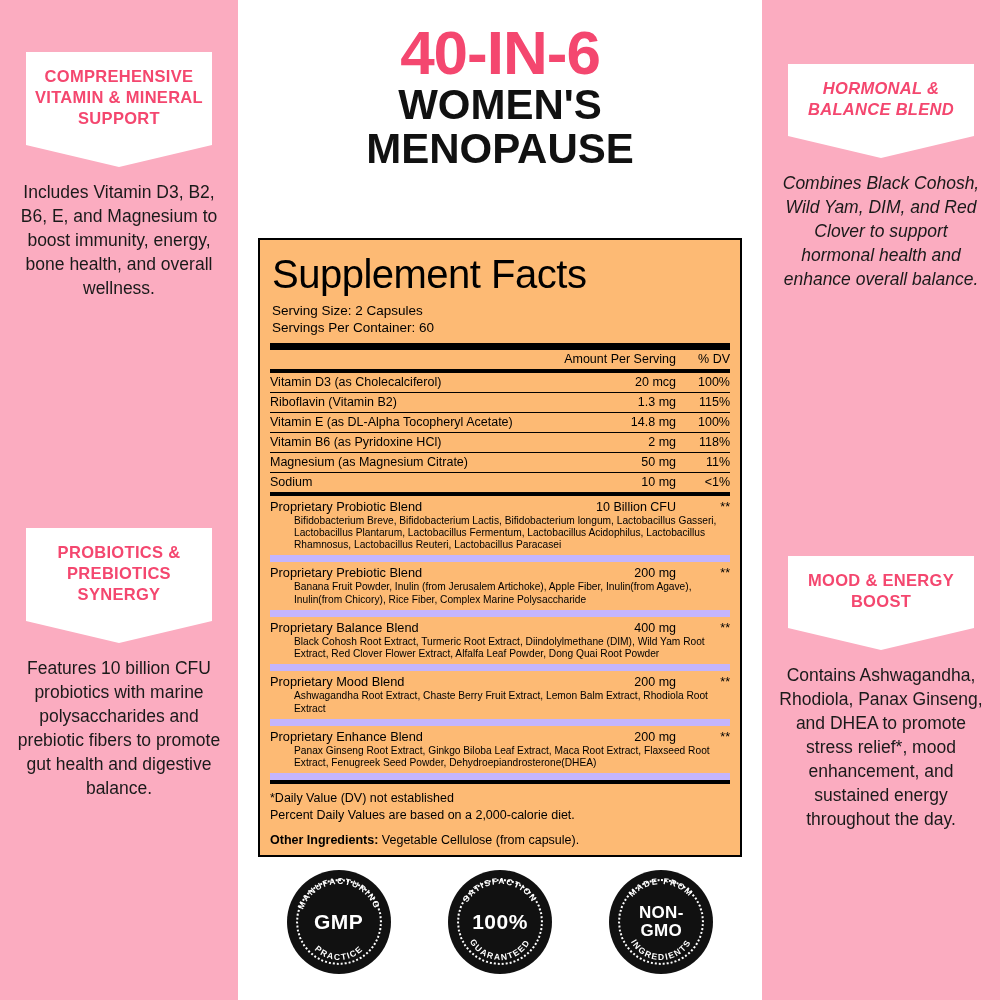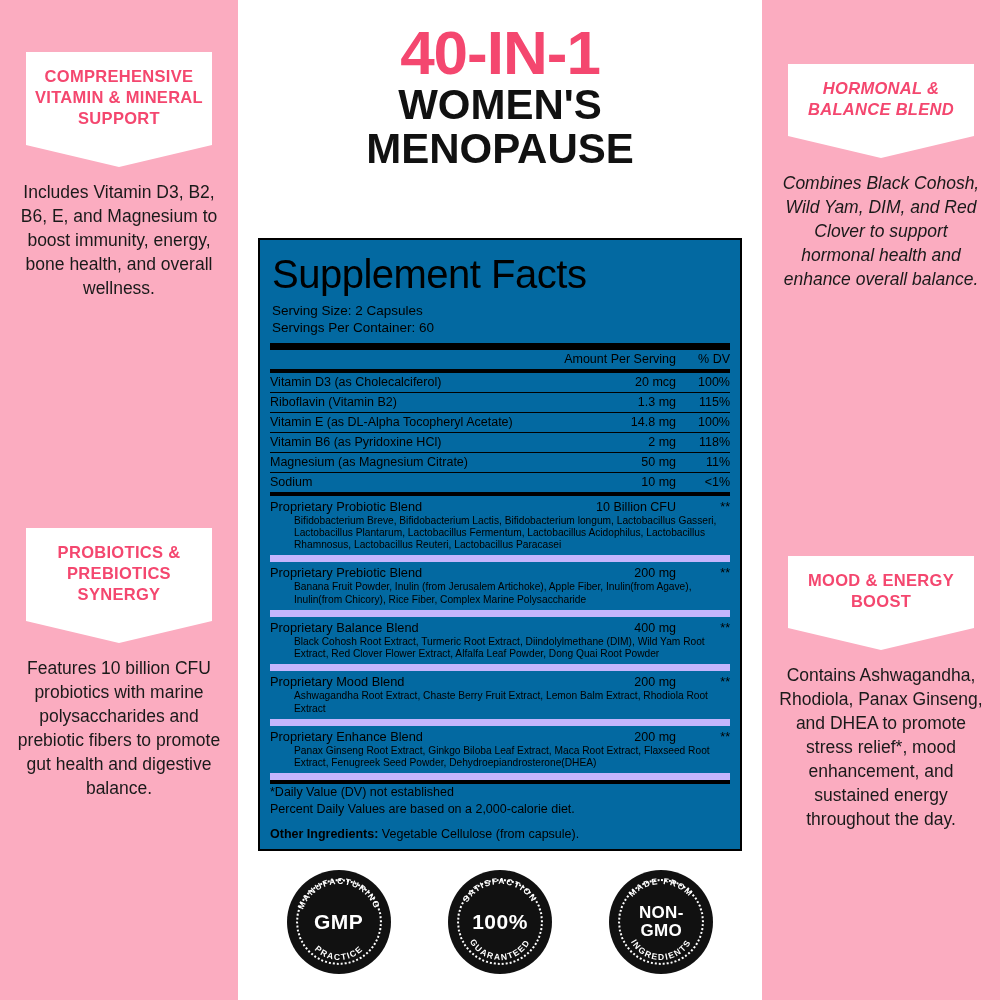--- a/index.html
+++ b/index.html
@@ -51,21 +51,21 @@
     line-height: 1.05;
     letter-spacing: 0px;
   }
 
   
   .sf {
     position: absolute;
     left: 258px;
     top: 238px;
     width: 484px;
-    background: #0369a1;
+    background: #fdba74;
     border: 2px solid #000000;
     padding: 8px 10px 8px 10px;
   }
   .sf-title {
     font-size: 40px;
     font-weight: normal;
     letter-spacing: -0.5px;
     margin: 4px 0 6px 2px;
     color: #000;
   }
@@ -116,20 +116,21 @@
     font-size: 12.5px;
     width: 46px;
     text-align: right;
     white-space: nowrap;
   }
   .blend-top .bl-name { flex: 1; }
 
   .footnotes {
     font-size: 12.5px;
     line-height: 1.3;
+    padding-top: 6px;
   }
   .other-ing {
     font-size: 12.5px;
     padding-top: 10px;
     color: #000;
   }
   .other-ing b { font-weight: bold; }
 
   
   .seals {
@@ -218,21 +219,21 @@
 </head>
 <body>
 
 <div id="page">
 
   <div class="side-panel side-left"></div>
   <div class="side-panel side-right"></div>
   <div class="center">
 
     <div class="hdr">
-      <div class="hdr-40">40-IN-1</div>
+      <div class="hdr-40">40-IN-6</div>
       <div class="hdr-line">WOMEN'S</div>
       <div class="hdr-line">MENOPAUSE</div>
     </div>
 
   </div>
 
   <div class="sf">
     <div class="sf-title">Supplement Facts</div>
     <div class="sf-serving">Serving Size: 2 Capsules</div>
     <div class="sf-serving">Servings Per Container: 60</div>

